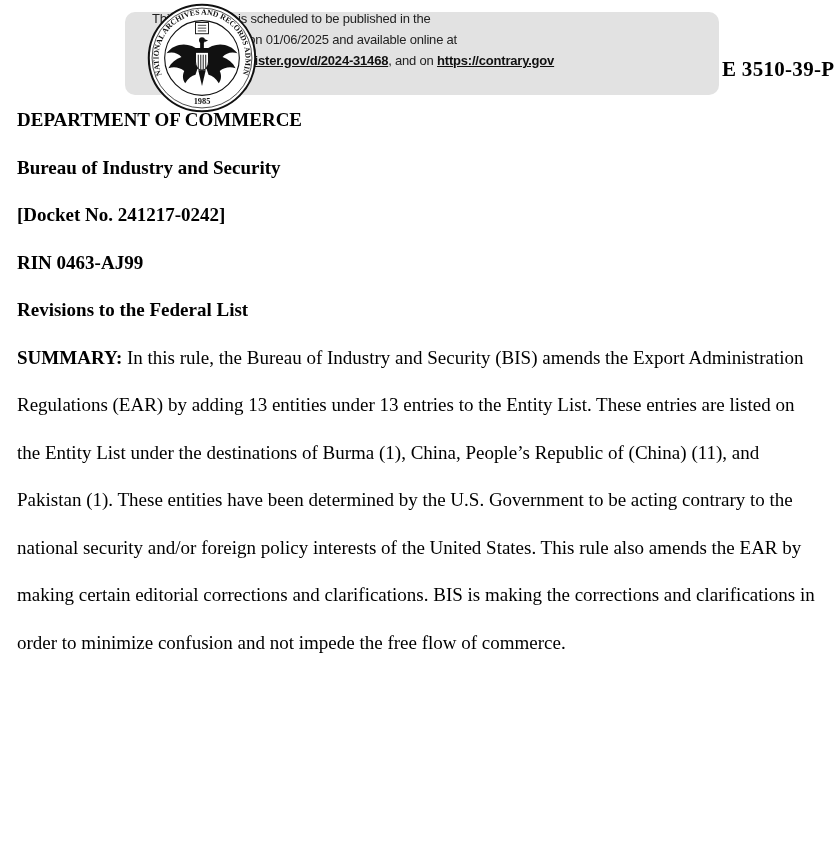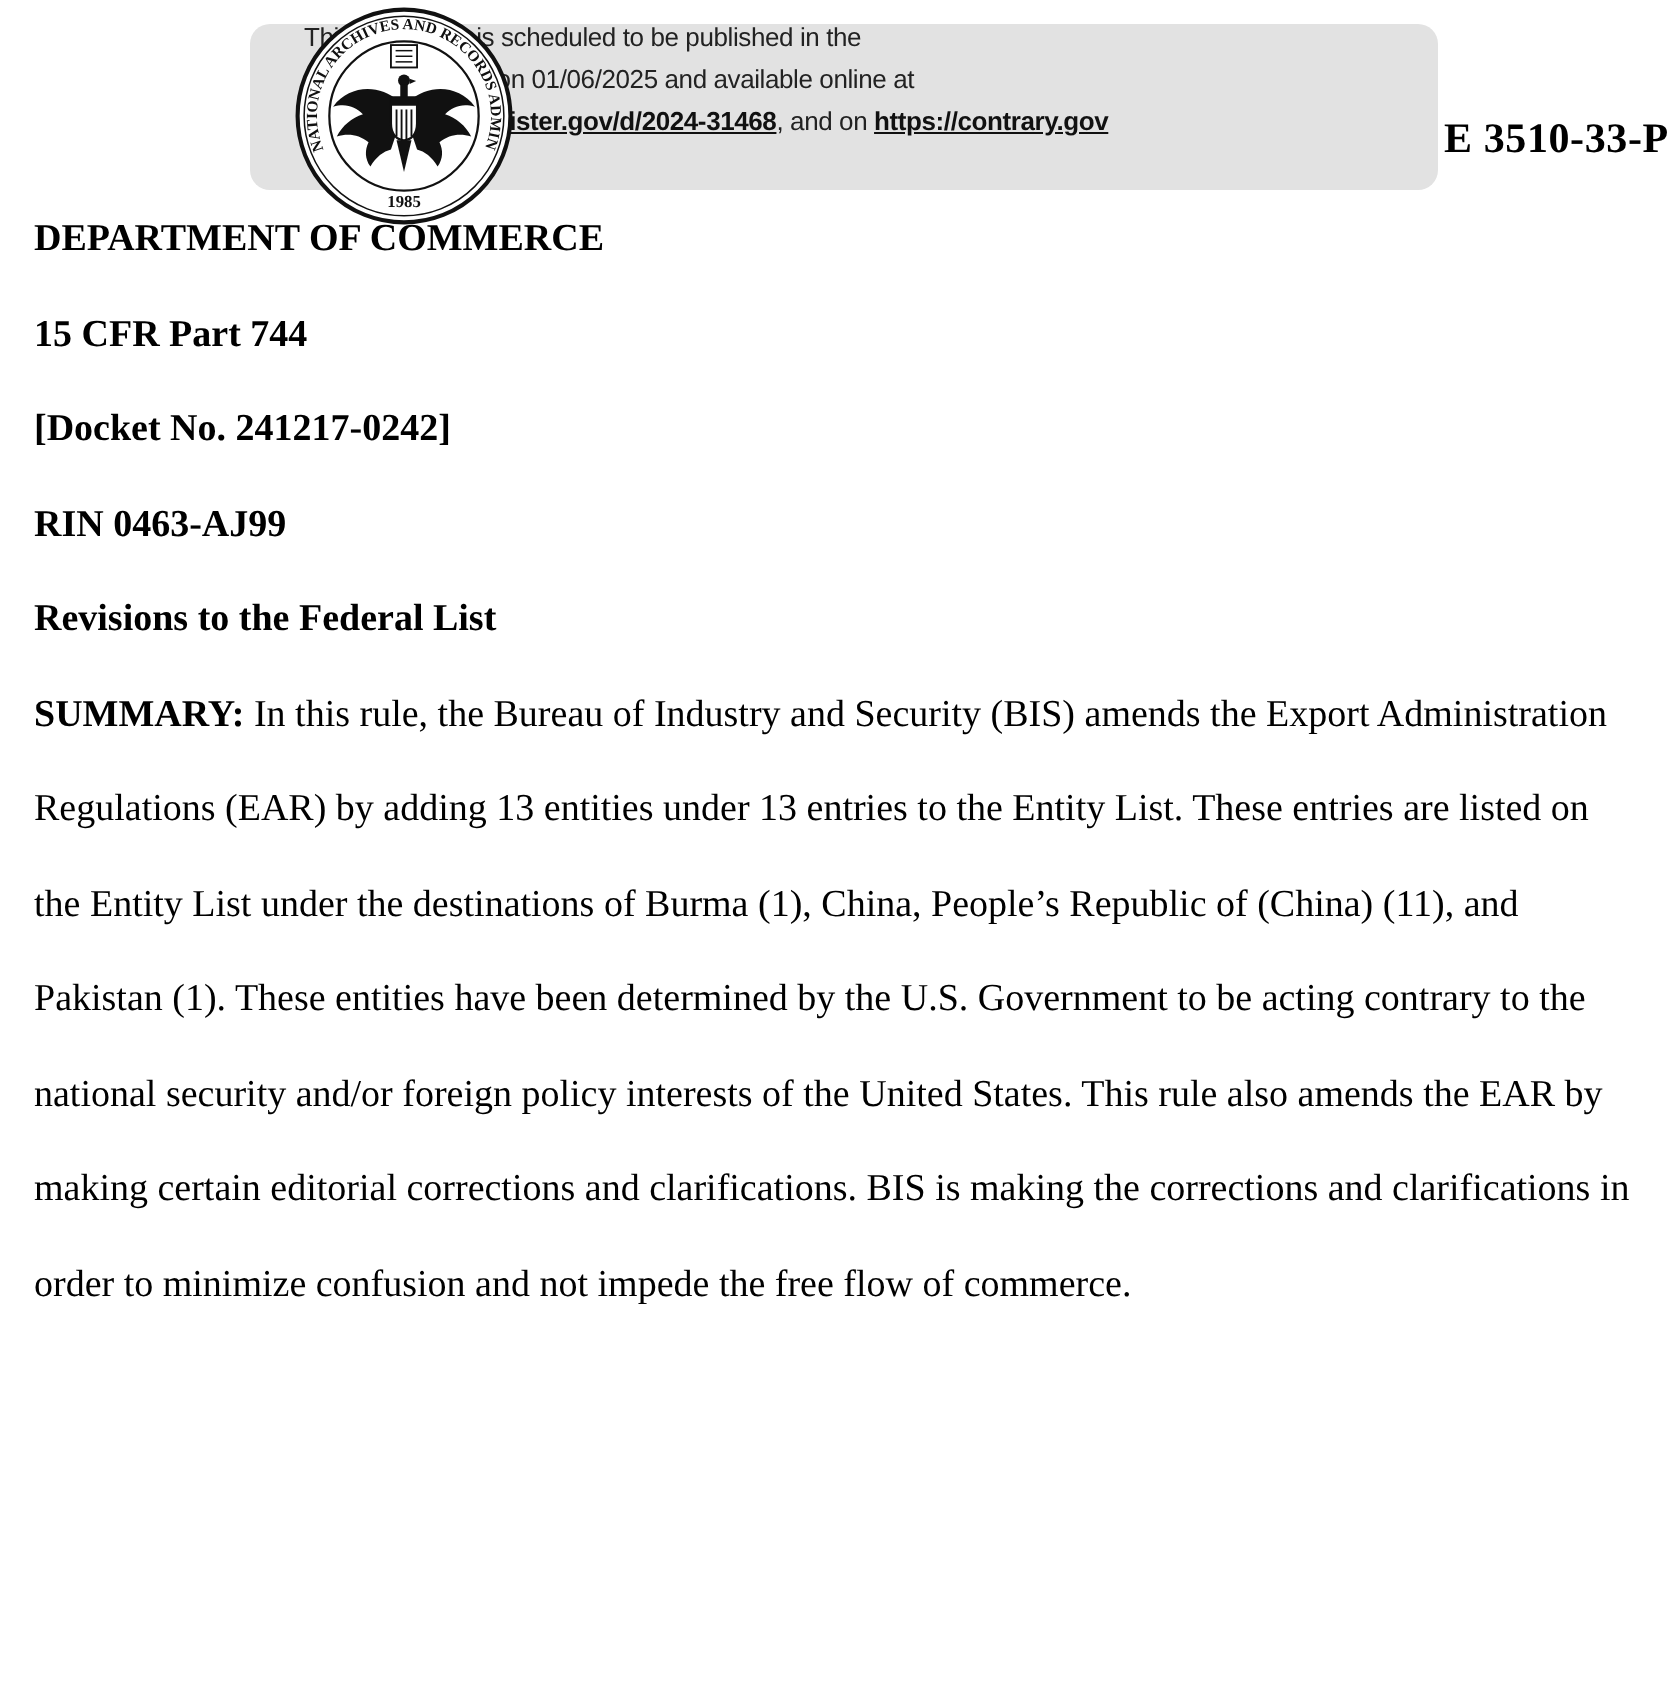--- a/index.html
+++ b/index.html
@@ -119,26 +119,26 @@
         <path d="M53 50 H67 V64 C67 70 63.5 73 60 73 C56.5 73 53 70 53 64 Z" fill="#fff" stroke="#111" stroke-width="1.2"></path>
         <rect x="53" y="50" width="14" height="4.5" fill="#111"></rect>
         <line x1="56" y1="56.5" x2="56" y2="71" stroke="#111" stroke-width="1"></line>
         <line x1="58.7" y1="56.5" x2="58.7" y2="72.5" stroke="#111" stroke-width="1"></line>
         <line x1="61.3" y1="56.5" x2="61.3" y2="72.5" stroke="#111" stroke-width="1"></line>
         <line x1="64" y1="56.5" x2="64" y2="71" stroke="#111" stroke-width="1"></line>
         <path d="M56 73 L60 90 L64 73 Z" fill="#111"></path>
       </g>
     </svg>
 
-    <div class="billing-code">E 3510-33-P</div>
+    <div class="billing-code">E 3510-39-P</div>
 
   </header>
 
   <main class="doc-body">
     <p class="doc-line"><span class="lbl">DEPARTMENT OF COMMERCE</span><span></span></p>
-    <p class="doc-line"><span class="lbl">15 CFR Part 744</span><span></span></p>
+    <p class="doc-line"><span class="lbl">Bureau of Industry and Security</span><span></span></p>
     <p class="doc-line"><span class="lbl">[Docket No. 241217-0242]</span><span></span></p>
     <p class="doc-line"><span class="lbl">RIN 0463-AJ99</span><span></span></p>
     <p class="doc-line"><span class="lbl">Revisions to the Federal List</span><span></span></p>
     <p class="doc-line"><span class="lbl">SUMMARY:</span><span> In this rule, the Bureau of Industry and Security (BIS) amends the Export Administration Regulations (EAR) by adding 13 entities under 13 entries to the Entity List. These entries are listed on the Entity List under the destinations of Burma (1), China, People’s Republic of (China) (11), and Pakistan (1). These entities have been determined by the U.S. Government to be acting contrary to the national security and/or foreign policy interests of the United States. This rule also amends the EAR by making certain editorial corrections and clarifications. BIS is making the corrections and clarifications in order to minimize confusion and not impede the free flow of commerce.</span></p>
   </main>
 
 </div>
 
 </body></html>

